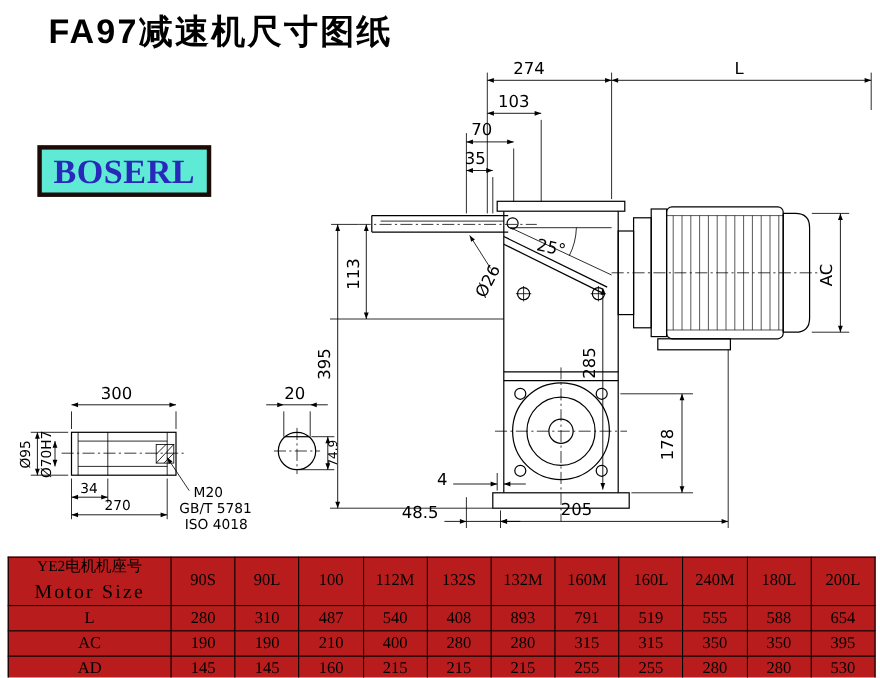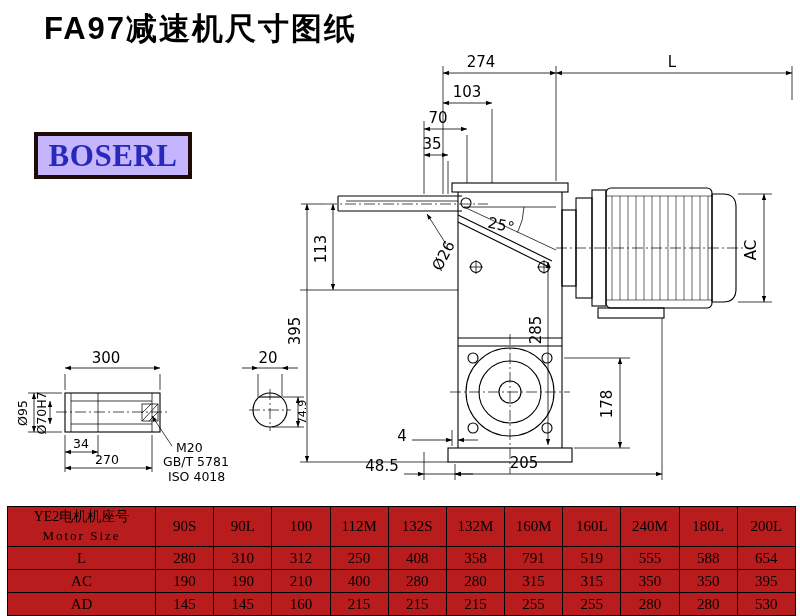--- a/index.html
+++ b/index.html
@@ -1,39 +1,39 @@
 <!DOCTYPE html>
 <html><head>
 <meta charset="utf-8">
 <style>
   *{box-sizing:border-box;}
   html,body{margin:0;padding:0;}
   body{background:#fff;}
   .page{position:relative;width:800px;height:616px;background:#fff;overflow:hidden;}
   .title{position:absolute;left:44px;top:8px;margin:0;font-family:"Liberation Sans",sans-serif;font-weight:bold;font-size:31px;letter-spacing:2px;color:#000;}
-  .logo{position:absolute;left:34px;top:132px;width:158px;height:47px;border:4px solid #1e0b08;background:#c4b5fd;display:flex;align-items:center;justify-content:center;}
+  .logo{position:absolute;left:34px;top:132px;width:158px;height:47px;border:4px solid #1e0b08;background:#5eead4;display:flex;align-items:center;justify-content:center;}
   .logo-text{font-family:"Liberation Serif",serif;font-weight:bold;font-size:31px;color:#2828bb;letter-spacing:0.5px;}
   .drawing{position:absolute;left:0;top:0;}
   .ln{stroke:#000;stroke-width:1.1;fill:none;}
   .tn{stroke:#000;stroke-width:0.75;fill:none;}
   .hz{stroke:#000;stroke-width:0.6;fill:none;}
   .dl{stroke:#000;stroke-width:0.8;fill:none;}
   .ar{marker-start:url(#arr);marker-end:url(#arr);}
   .ae{marker-end:url(#arr);}
   .cl{stroke:#000;stroke-width:0.7;fill:none;stroke-dasharray:11 3 2 3;}
   .dt{font-family:"DejaVu Sans",sans-serif;font-size:15px;fill:#000;}
   .sm{font-family:"DejaVu Sans",sans-serif;font-size:12.5px;fill:#000;}
   .xs{font-family:"DejaVu Sans",sans-serif;font-size:11px;fill:#000;}
   .dim-table{position:absolute;left:7px;top:506px;width:789px;border-collapse:collapse;table-layout:fixed;background:#b91c1c;font-family:Liberation Serif, serif;}
   .dim-table th,.dim-table td{border:1px solid #000;text-align:center;padding:0;font-weight:normal;color:#000;}
   .dim-table thead th{height:40px;font-size:15px;}
   .dim-table tbody th,.dim-table tbody td{height:23px;font-size:15px;}
   th.first{width:148px;}
   .first .cn{font-size:14px;line-height:1.35;}
-  .first .en{font-size:13px;letter-spacing:2px;line-height:1.35;}
+  .first .en{font-size:18px;letter-spacing:2px;line-height:1.35;}
 </style>
 </head>
 <body>
 
 <div class="page">
 
   <h1 class="title">FA97减速机尺寸图纸</h1>
 
   <div class="logo">
     <span class="logo-text">BOSERL</span>
@@ -242,24 +242,24 @@
           <th>240M</th>
           <th>180L</th>
           <th>200L</th>
         </tr>
     </thead>
     <tbody id="t-body">
         <tr>
           <th>L</th>
           <td>280</td>
           <td>310</td>
-          <td>312</td>
-          <td>250</td>
+          <td>487</td>
+          <td>540</td>
           <td>408</td>
-          <td>358</td>
+          <td>893</td>
           <td>791</td>
           <td>519</td>
           <td>555</td>
           <td>588</td>
           <td>654</td>
         </tr>
         <tr>
           <th>AC</th>
           <td>190</td>
           <td>190</td>

